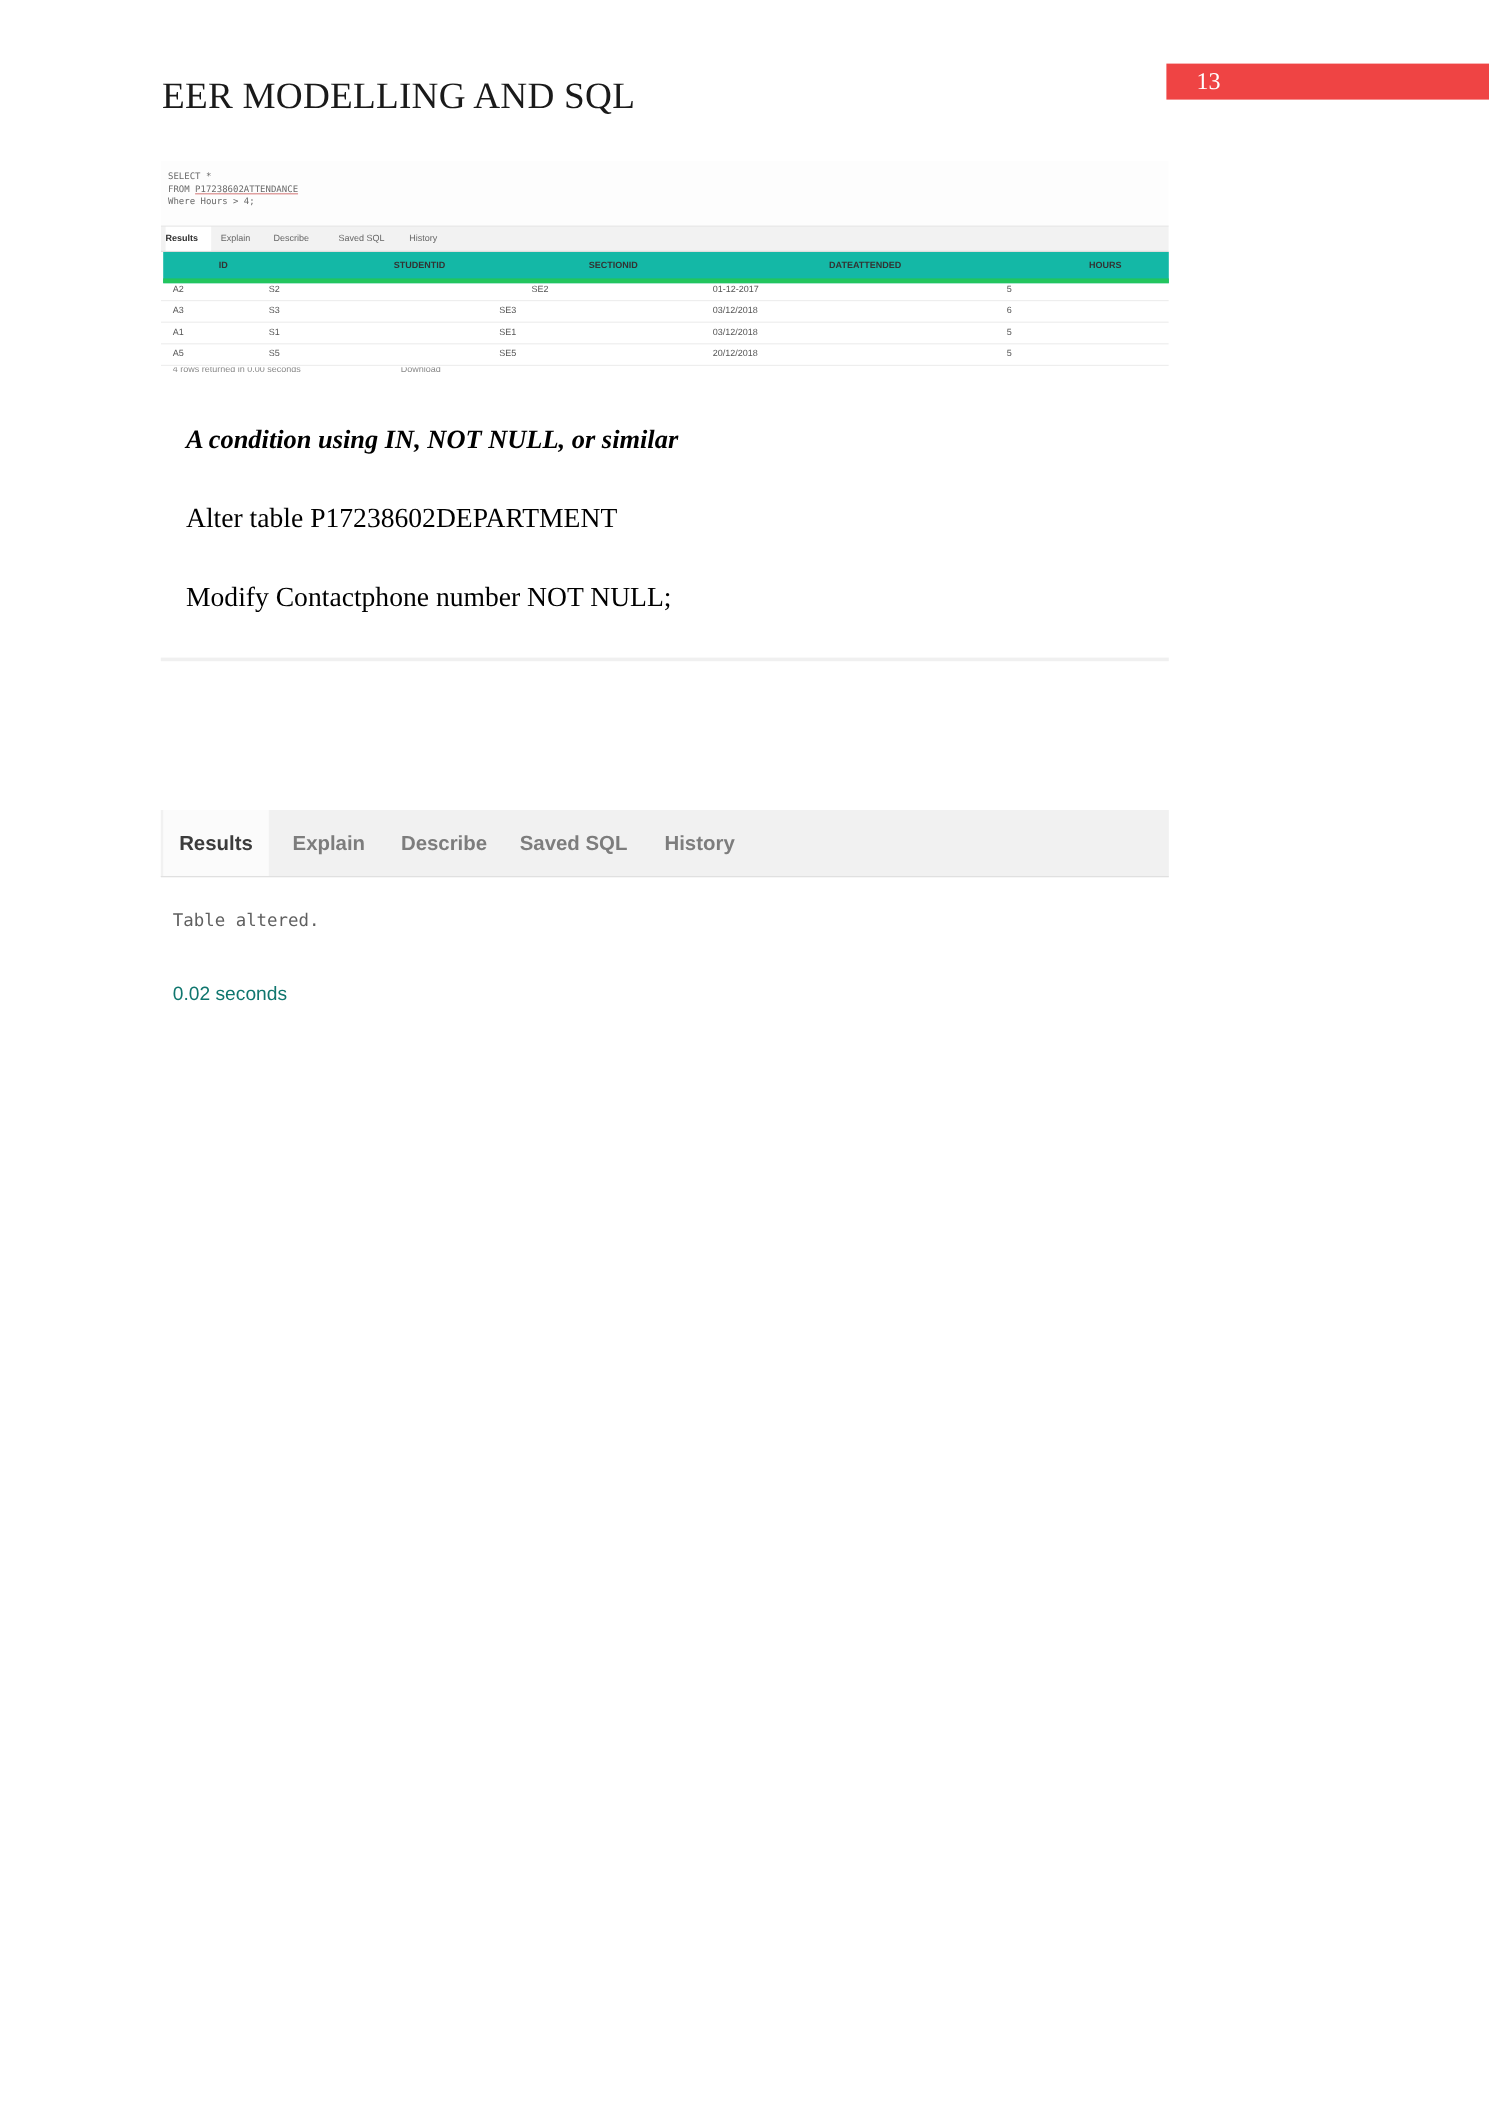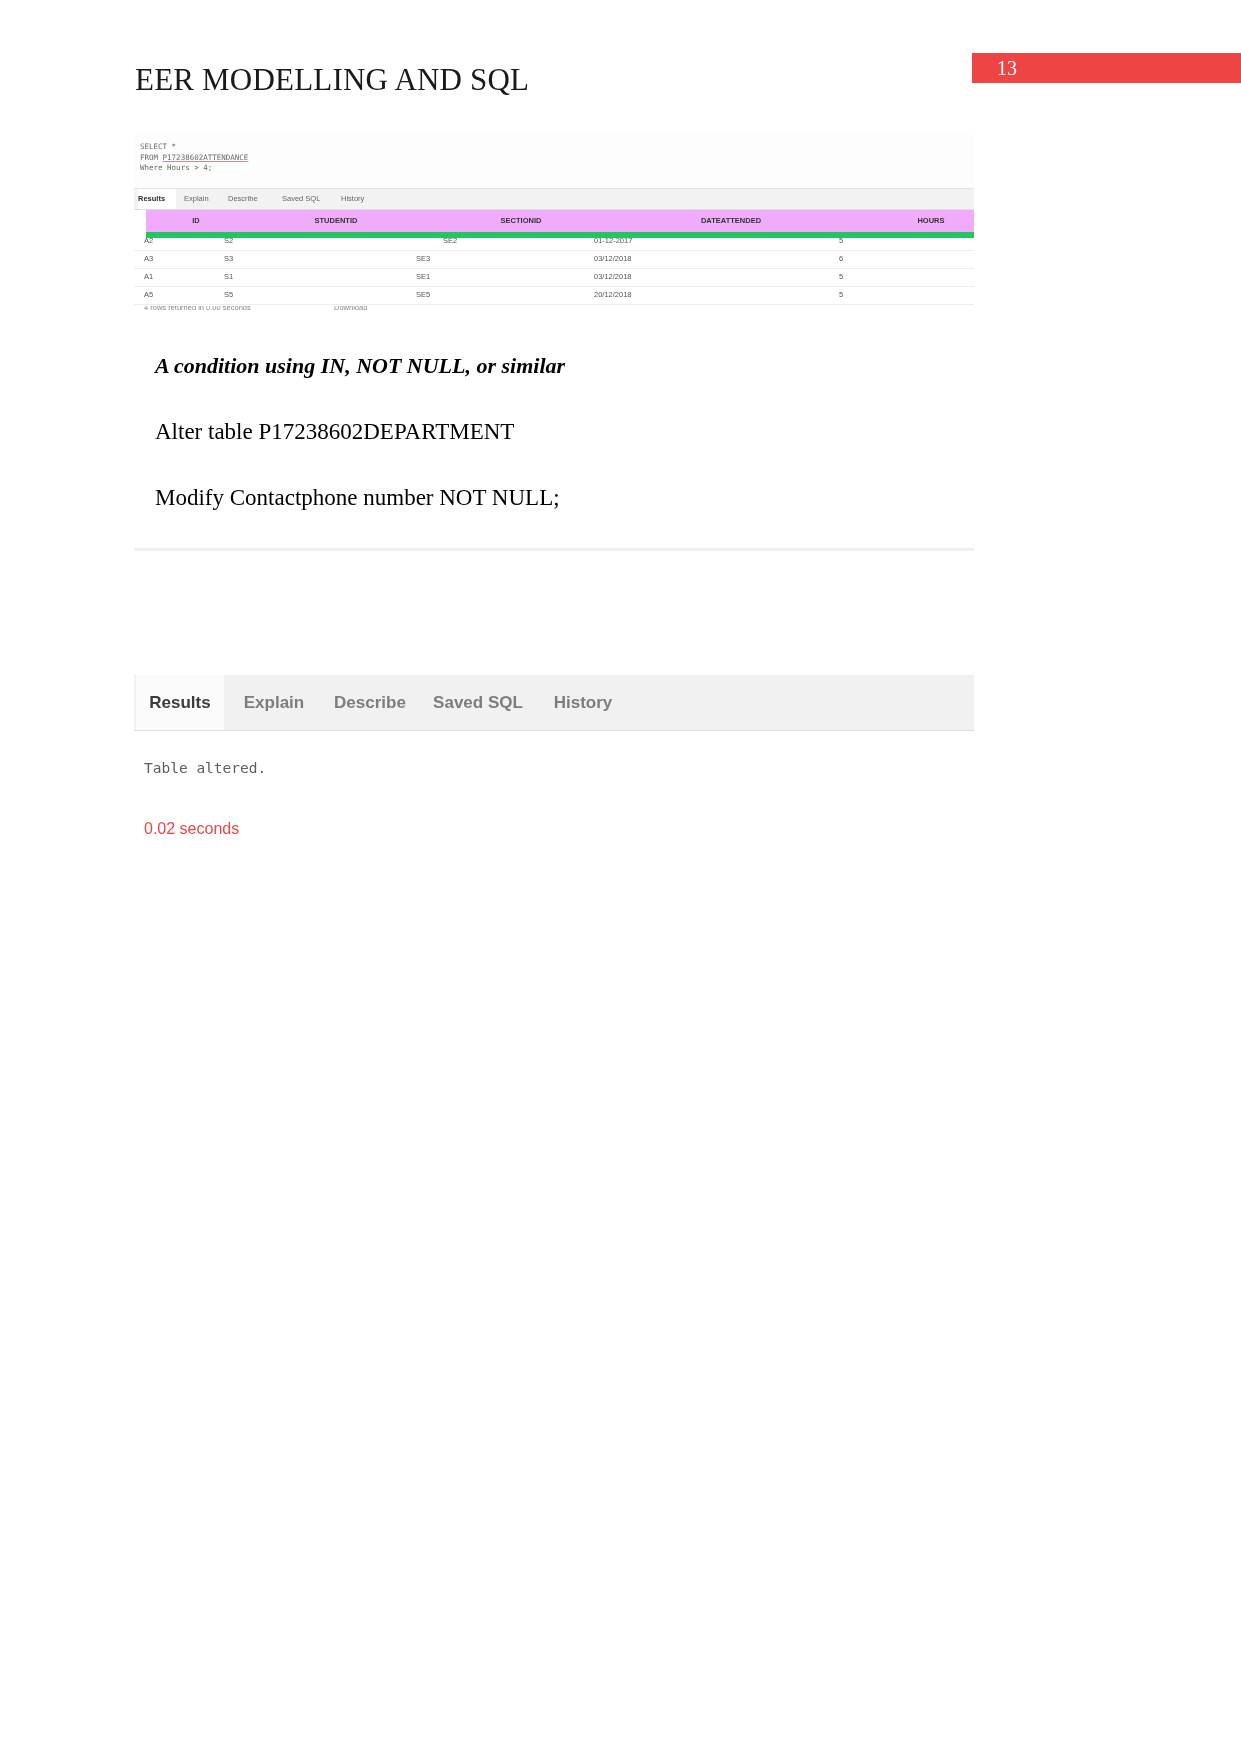--- a/index.html
+++ b/index.html
@@ -107,26 +107,26 @@
     color: #666666;
     white-space: nowrap;
   }
   #shot-one .tabbar .tab.active {
     background: #ffffff;
     color: #2d2d2d;
     font-weight: bold;
   }
   #shot-one .thead {
     position: absolute;
-    left: 12px;
+    left: 2px;
     top: 76px;
     width: 840px;
     height: 22px;
-    background: #f0abfc;
-    border-bottom: 6px solid #22c55e;
+    background: #14b8a6;
+    border-bottom: 4px solid #22c55e;
   }
   #shot-one .thead .th {
     position: absolute;
     top: 0;
     height: 22px;
     line-height: 22px;
     font-family: "Liberation Sans", sans-serif;
     font-size: 7.5px;
     font-weight: bold;
     color: #333333;
@@ -257,21 +257,21 @@
     font-size: 14.5px;
     color: #5f5f5f;
     white-space: nowrap;
   }
   #shot-two .result-time {
     position: absolute;
     left: 10px;
     top: 272px;
     font-family: "Liberation Sans", sans-serif;
     font-size: 16px;
-    color: #ef4444;
+    color: #0f766e;
     white-space: nowrap;
   }
 </style>
 </head>
 <body>
 
 <div class="page-header">
   <div class="doc-title">EER MODELLING AND SQL</div>
   <div class="page-number-badge">
     <span class="num">13</span>
@@ -289,21 +289,21 @@
   <div class="tabbar">
     <div class="tab active" style="left:4px;width:38px;">Results</div>
     <div class="tab" style="left:50px;width:38px;">Explain</div>
     <div class="tab" style="left:94px;width:44px;">Describe</div>
     <div class="tab" style="left:148px;width:48px;">Saved SQL</div>
     <div class="tab" style="left:207px;width:38px;">History</div>
   </div>
 
   <div class="thead">
     <div class="th" style="left:20px;width:60px;">ID</div>
-    <div class="th" style="left:145px;width:90px;">STUDENTID</div>
+    <div class="th" style="left:145px;width:90px;text-align:right;">STUDENTID</div>
     <div class="th" style="left:330px;width:90px;">SECTIONID</div>
     <div class="th" style="left:530px;width:110px;">DATEATTENDED</div>
     <div class="th" style="left:740px;width:90px;text-align:center;">HOURS</div>
   </div>
 
   <div class="trow" style="top:98px;">
     <div class="td" style="left:10px;">A2</div>
     <div class="td" style="left:90px;">S2</div>
     <div class="td" style="left:282px;margin-left:27px;">SE2</div>
     <div class="td" style="left:460px;">01-12-2017</div>

